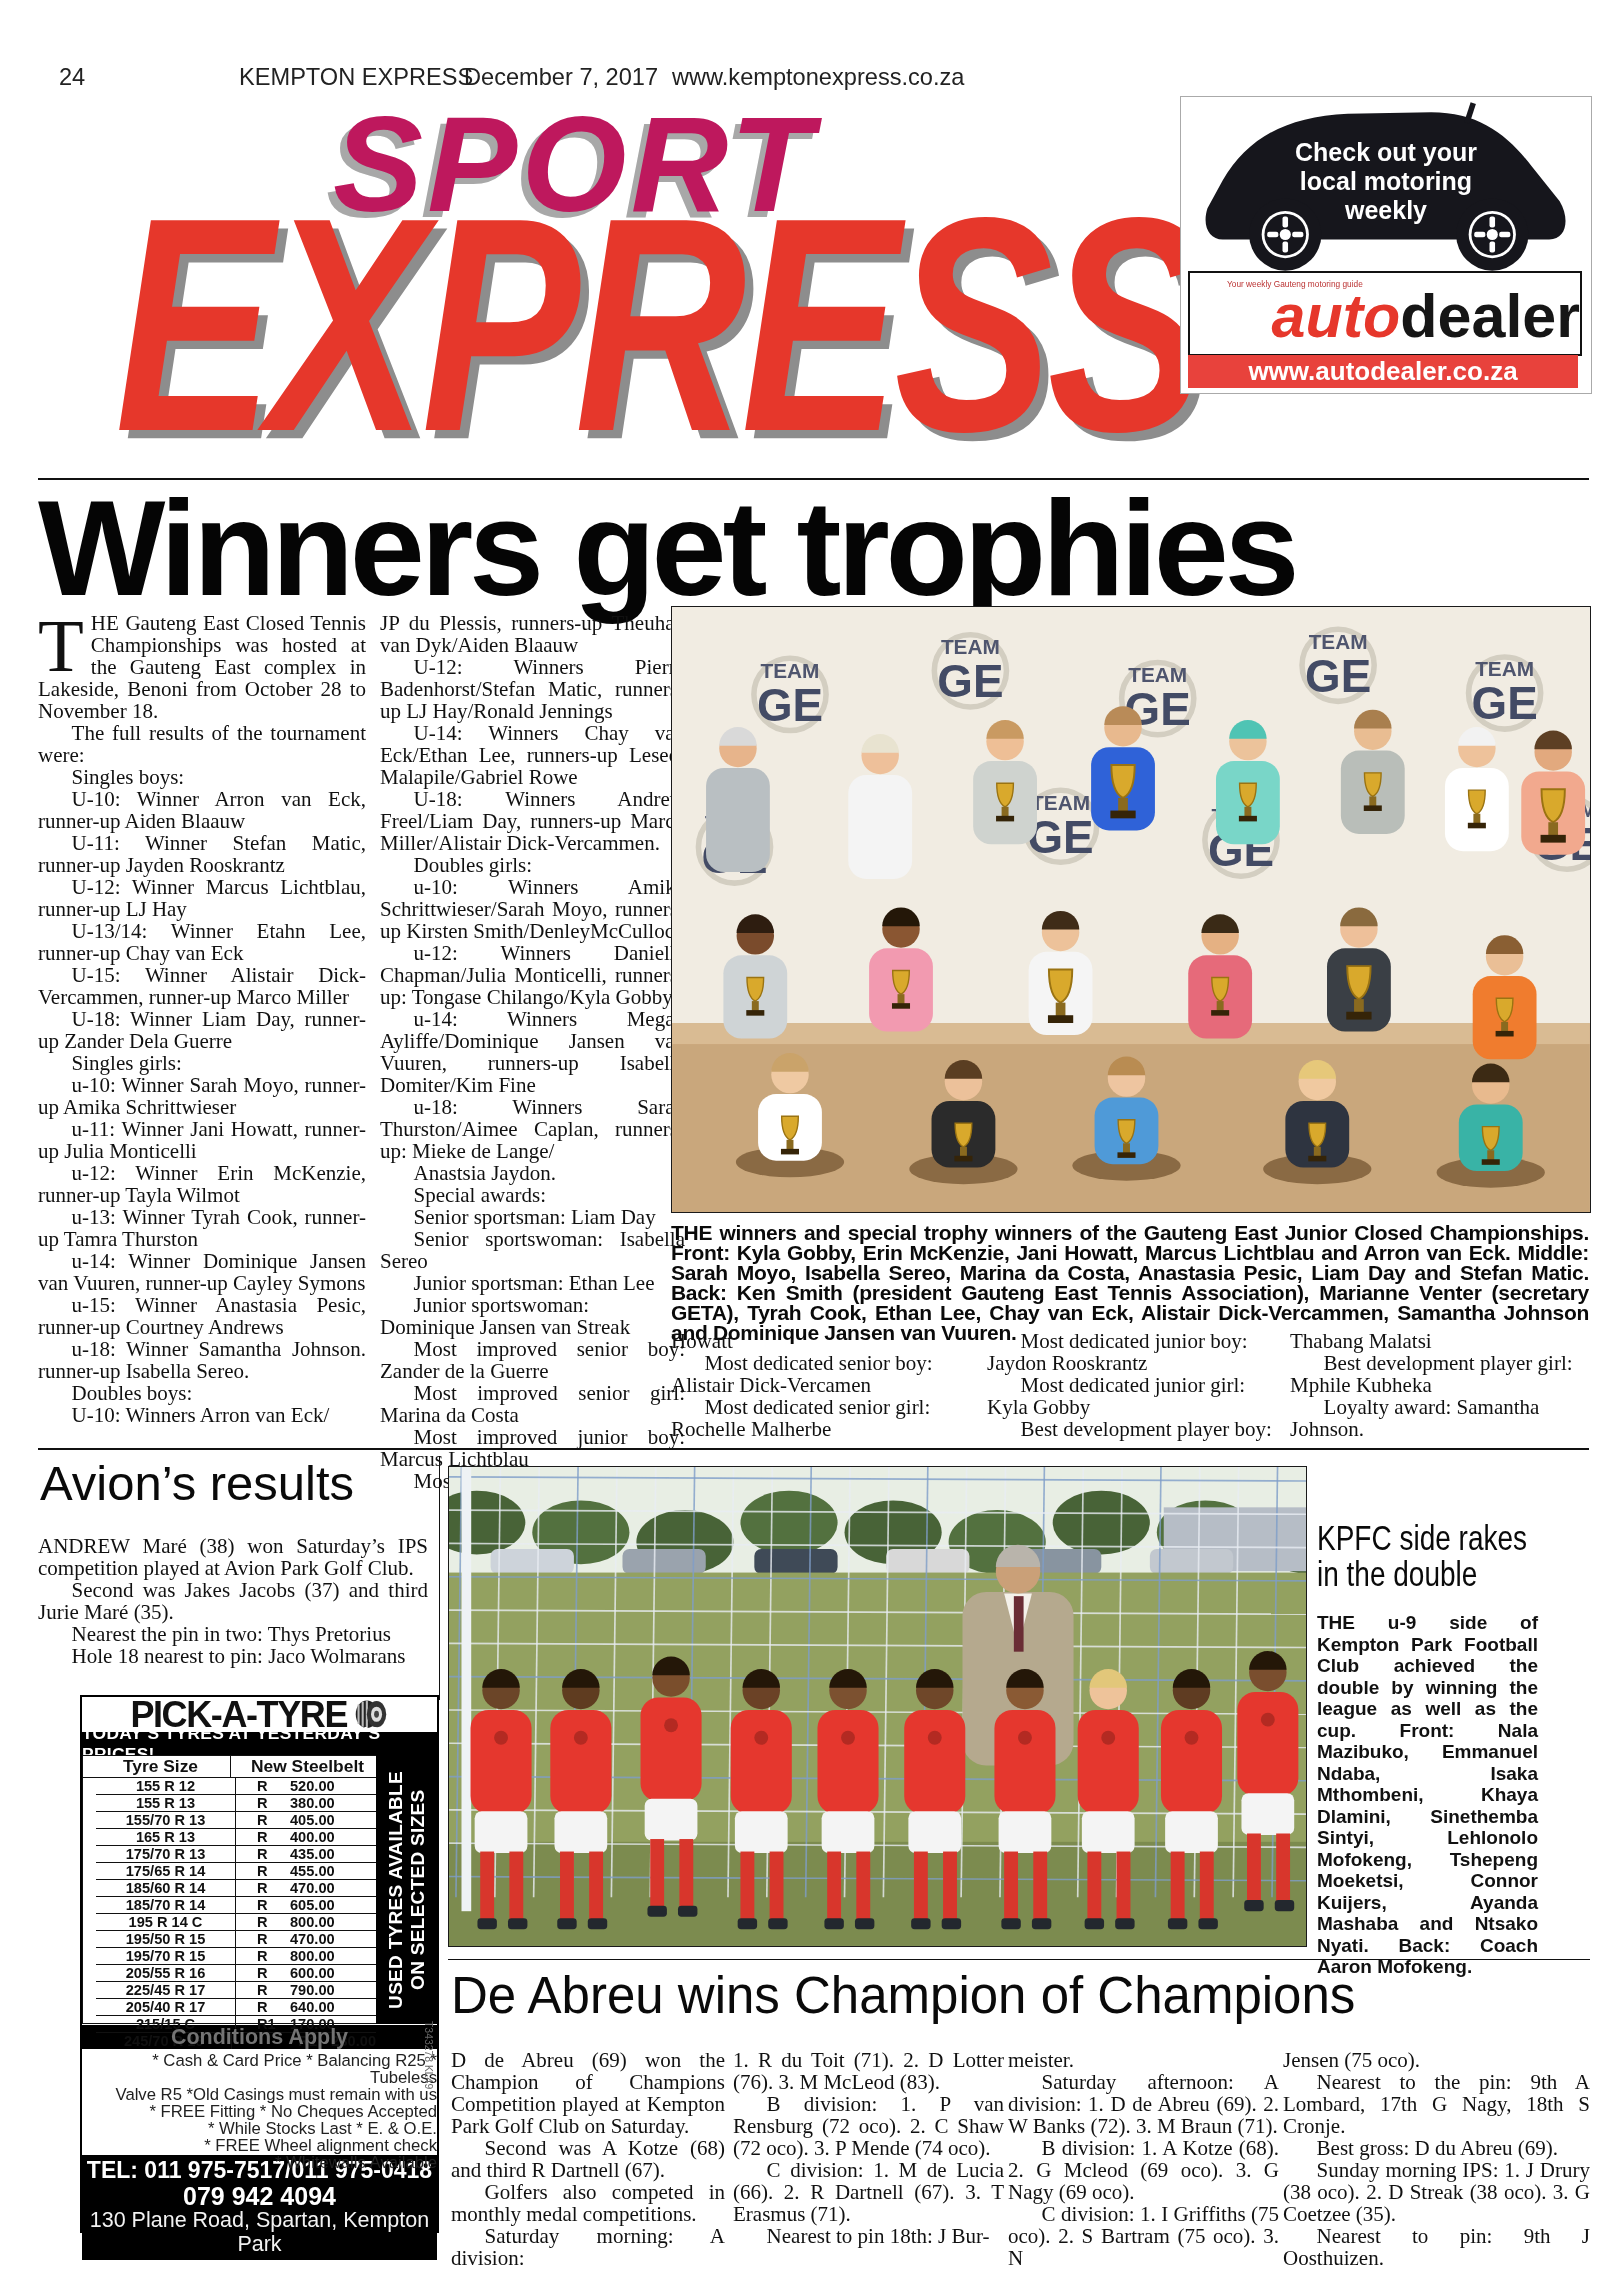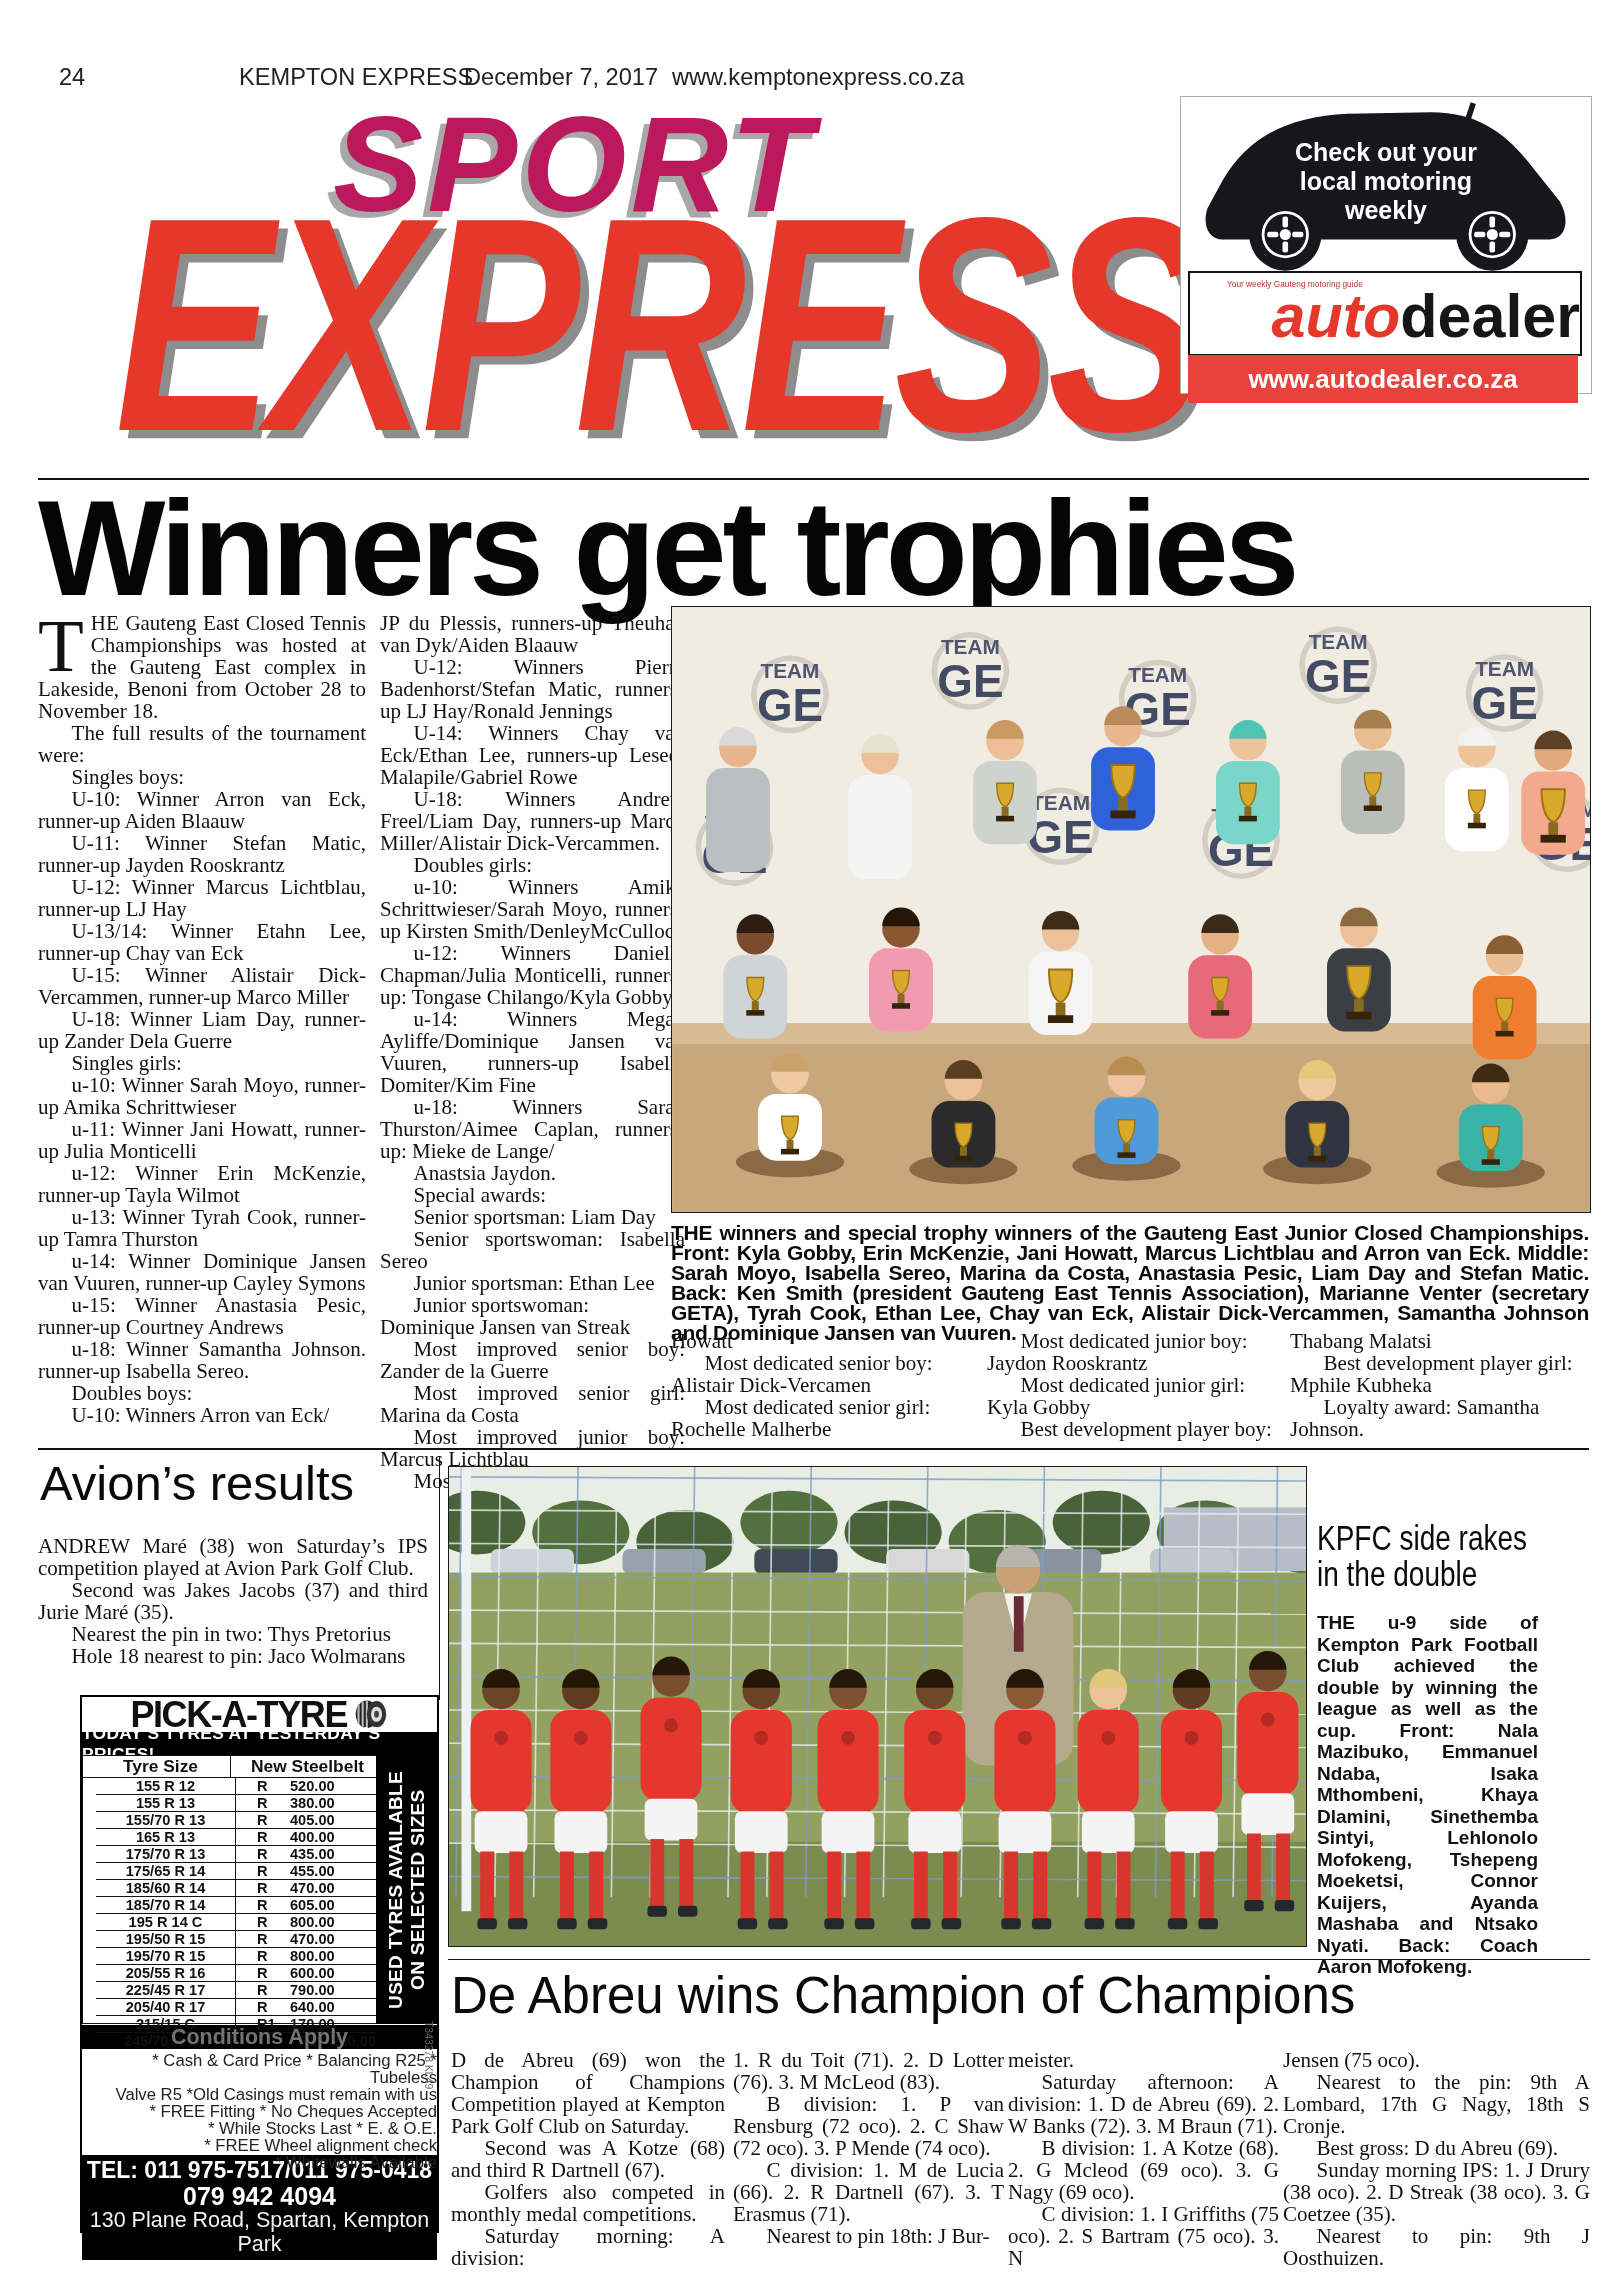--- a/index.html
+++ b/index.html
@@ -19,21 +19,21 @@
          text-shadow:11px 8.3px 0 #8d8d8d;}
   
   .adbox{left:1180px;top:96px;width:410px;height:296px;background:#fff;border:1.4px solid #aaa;}
   .adcar{left:0;top:0;width:100%;height:182px;}
   .adinner{left:7px;top:174px;width:390px;height:81px;border:2.1px solid #111;background:#fff;}
   .admicro{font-family:"Liberation Sans",sans-serif;font-size:8.3px;color:#b33;position:absolute;left:37px;top:5.6px;}
   .adbrand{position:absolute;left:0;right:0;top:12.5px;text-align:right;
            font-family:"Liberation Sans",sans-serif;font-weight:900;font-size:61px;line-height:1;}
   .adbrand .red{color:#e6372b;font-style:italic;}
   .adbrand .blk{color:#161616;}
-  .adred{left:7px;top:258px;width:390px;height:48px;background:#e8423c;color:#fff;
+  .adred{left:7px;top:258px;width:390px;height:33px;background:#e8423c;color:#fff;
          font-family:"Liberation Sans",sans-serif;font-weight:700;font-size:26px;
          display:flex;align-items:center;justify-content:center;}
   
   .hrule{background:#111;}
   
   .mainhead{font-family:"Liberation Sans",sans-serif;font-weight:700;font-size:135px;
             letter-spacing:-4.2px;line-height:0.95;color:#050505;white-space:nowrap;}
   
   .body-col p{margin:0;font-size:21px;line-height:22px;text-align:justify;text-indent:1.6em;}
   .body-col p.cont{text-indent:0;}

